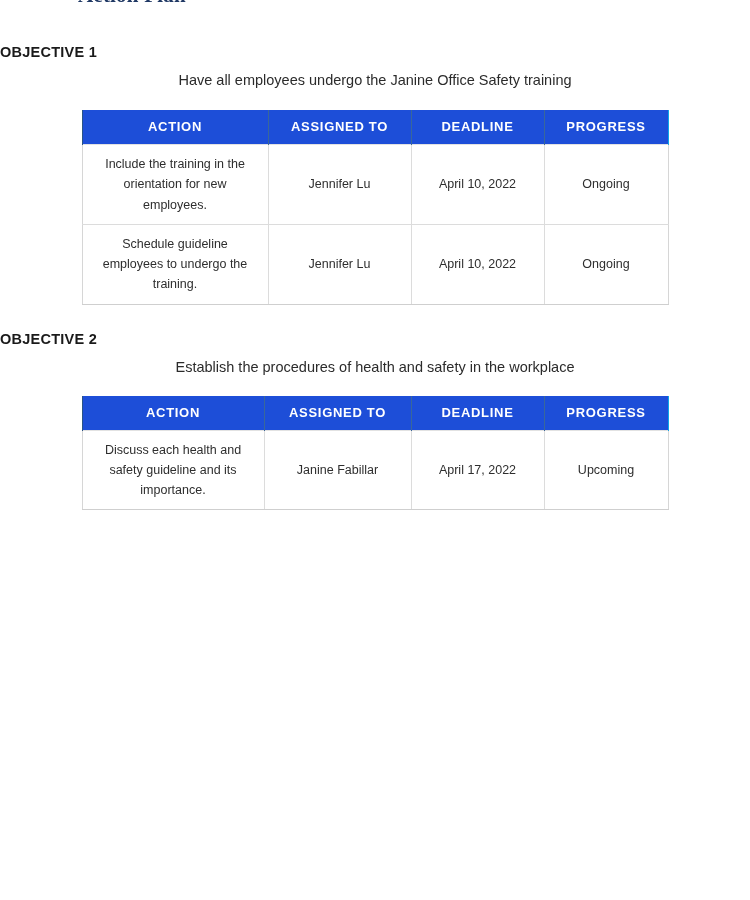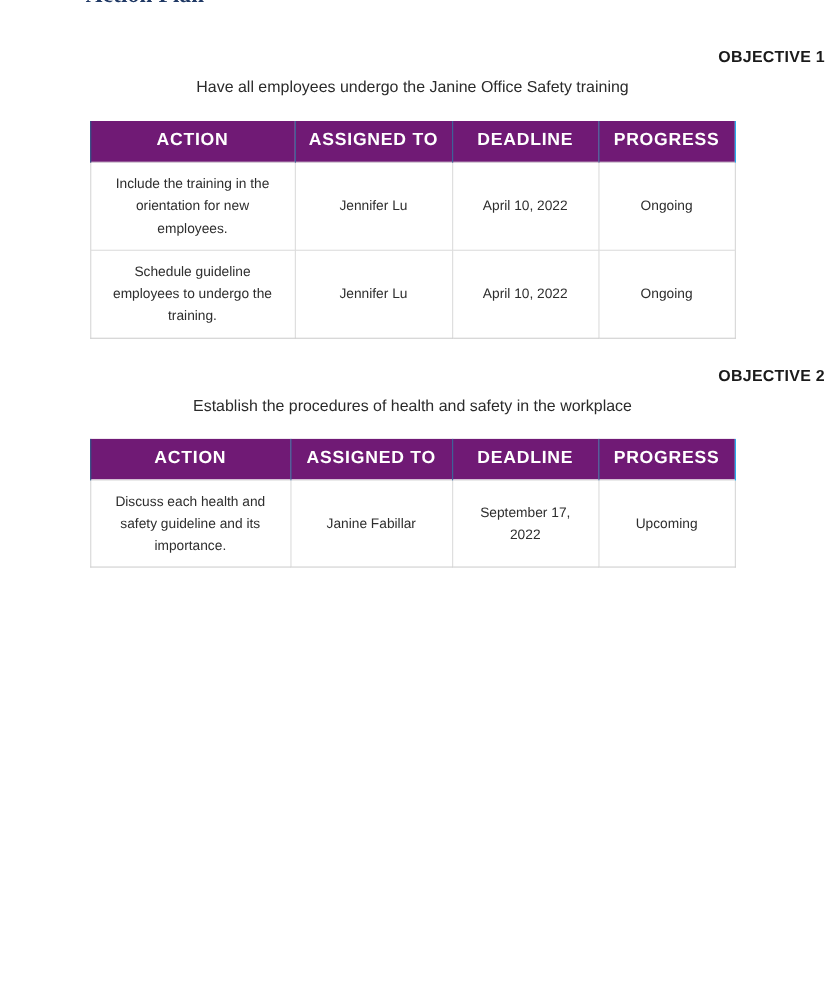--- a/index.html
+++ b/index.html
@@ -31,21 +31,21 @@
 
   .page {
     padding-top: 44px;
   }
 
   
   .objective-block {
     margin-bottom: 0;
   }
   .objective-heading {
-    text-align: right;
+    text-align: left;
     font-size: 14.5px;
     font-weight: bold;
     color: #1a1a1a;
     letter-spacing: 0.25px;
     margin: 0;
     padding: 0;
   }
   .objective-subtitle {
     text-align: center;
     font-size: 14.5px;
@@ -59,23 +59,23 @@
   .plan-table {
     border-collapse: collapse;
     table-layout: fixed;
     margin: 0 auto;
     background: #ffffff;
   }
   .plan-table.t1 { width: 586px; margin-top: 22px; }
   .plan-table.t2 { width: 586px; margin-top: 21px; }
 
   .plan-table thead th {
-    background: #701a75;
+    background: #1d4ed8;
     color: #ffffff;
-    font-size: 16px;
+    font-size: 13px;
     font-weight: bold;
     letter-spacing: 0.7px;
     text-align: center;
     padding: 9px 4px 10px 4px;
     border-right: 1px solid #39679a;
     border-left: 1px solid #39679a;
     vertical-align: middle;
   }
   .plan-table thead th:first-child { border-left: 1px solid #2a5485; }
   .plan-table thead th:last-child  { border-right: 1px solid #0ea5e9; }
@@ -168,20 +168,20 @@
           <th>ACTION</th>
           <th>ASSIGNED TO</th>
           <th>DEADLINE</th>
           <th>PROGRESS</th>
         </tr>
       </thead>
       <tbody>
         <tr>
           <td class="cell-action">Discuss each health and safety guideline and its importance.</td>
           <td>Janine Fabillar</td>
-          <td>September 17, 2022</td>
+          <td>April 17, 2022</td>
           <td>Upcoming</td>
         </tr>
       </tbody>
     </table>
   </section>
 
 </div>
 
 </body></html>

